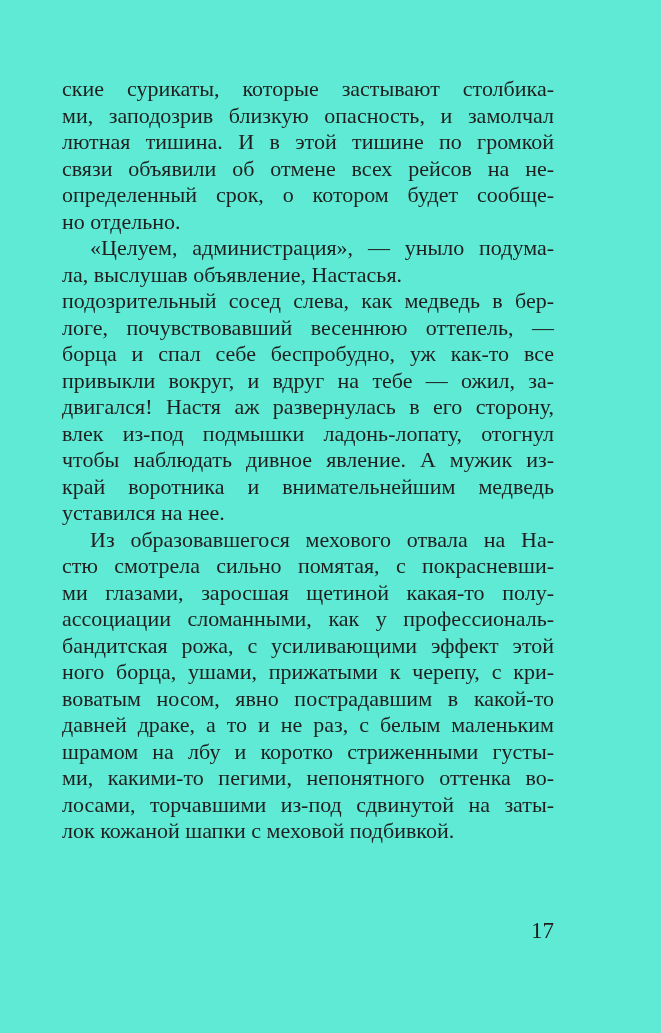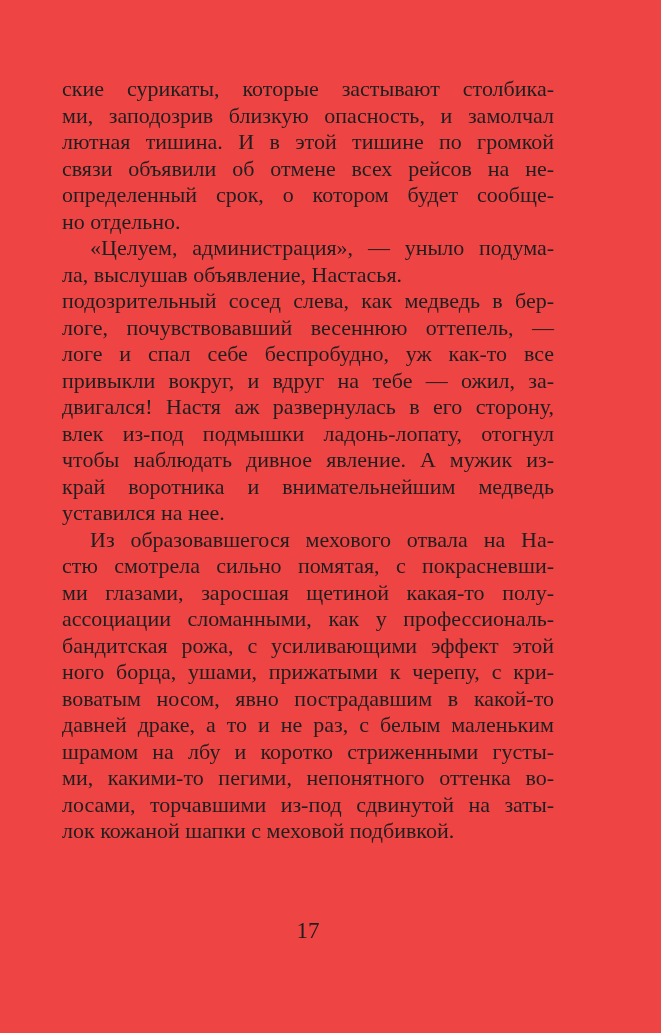--- a/index.html
+++ b/index.html
@@ -10,21 +10,21 @@
     width: 661px;
     height: 1033px;
     background: #ffffff;
     font-family: "Liberation Serif", "DejaVu Serif", serif;
     overflow: hidden;
   }
   .page {
     position: relative;
     width: 661px;
     height: 1033px;
-    background: #ef4444;
+    background: #5eead4;
   }
   .text-column {
     position: absolute;
     left: 62px;
     top: 76px;
     width: 492px;
     color: #1f1f1f;
     font-size: 22px;
   }
   .para {
@@ -45,21 +45,21 @@
     font-family: Liberation Serif, serif;
   }
   .line.indent {
     padding-left: 28px;
   }
   .page-number {
     position: absolute;
     left: 62px;
     top: 918px;
     width: 492px;
-    text-align: center;
+    text-align: right;
     font-size: 23px;
     line-height: 26px;
     color: #1f1f1f;
   }
 </style>
 </head>
 <body>
 
 <div class="page">
   <div class="text-column">
@@ -71,21 +71,21 @@
         <div class="line">определенный срок, о котором будет сообще-</div>
         <div class="line last">но отдельно.</div>
       </div>
       <div class="para">
         <div class="line indent">«Целуем, администрация», — уныло подума-</div>
         <div class="line last">ла, выслушав объявление, Настасья.</div>
       </div>
       <div class="para">
         <div class="line">подозрительный сосед слева, как медведь в бер-</div>
         <div class="line">логе, почувствовавший весеннюю оттепель, —</div>
-        <div class="line">логе и спал себе беспробудно, уж как-то все</div>
+        <div class="line">борца и спал себе беспробудно, уж как-то все</div>
         <div class="line">привыкли вокруг, и вдруг на тебе — ожил, за-</div>
         <div class="line">двигался! Настя аж развернулась в его сторону,</div>
         <div class="line">влек из-под подмышки ладонь-лопату, отогнул</div>
         <div class="line">чтобы наблюдать дивное явление. А мужик из-</div>
         <div class="line">край воротника и внимательнейшим медведь</div>
         <div class="line last">уставился на нее.</div>
       </div>
       <div class="para">
         <div class="line indent">Из образовавшегося мехового отвала на На-</div>
         <div class="line">стю смотрела сильно помятая, с покрасневши-</div>

